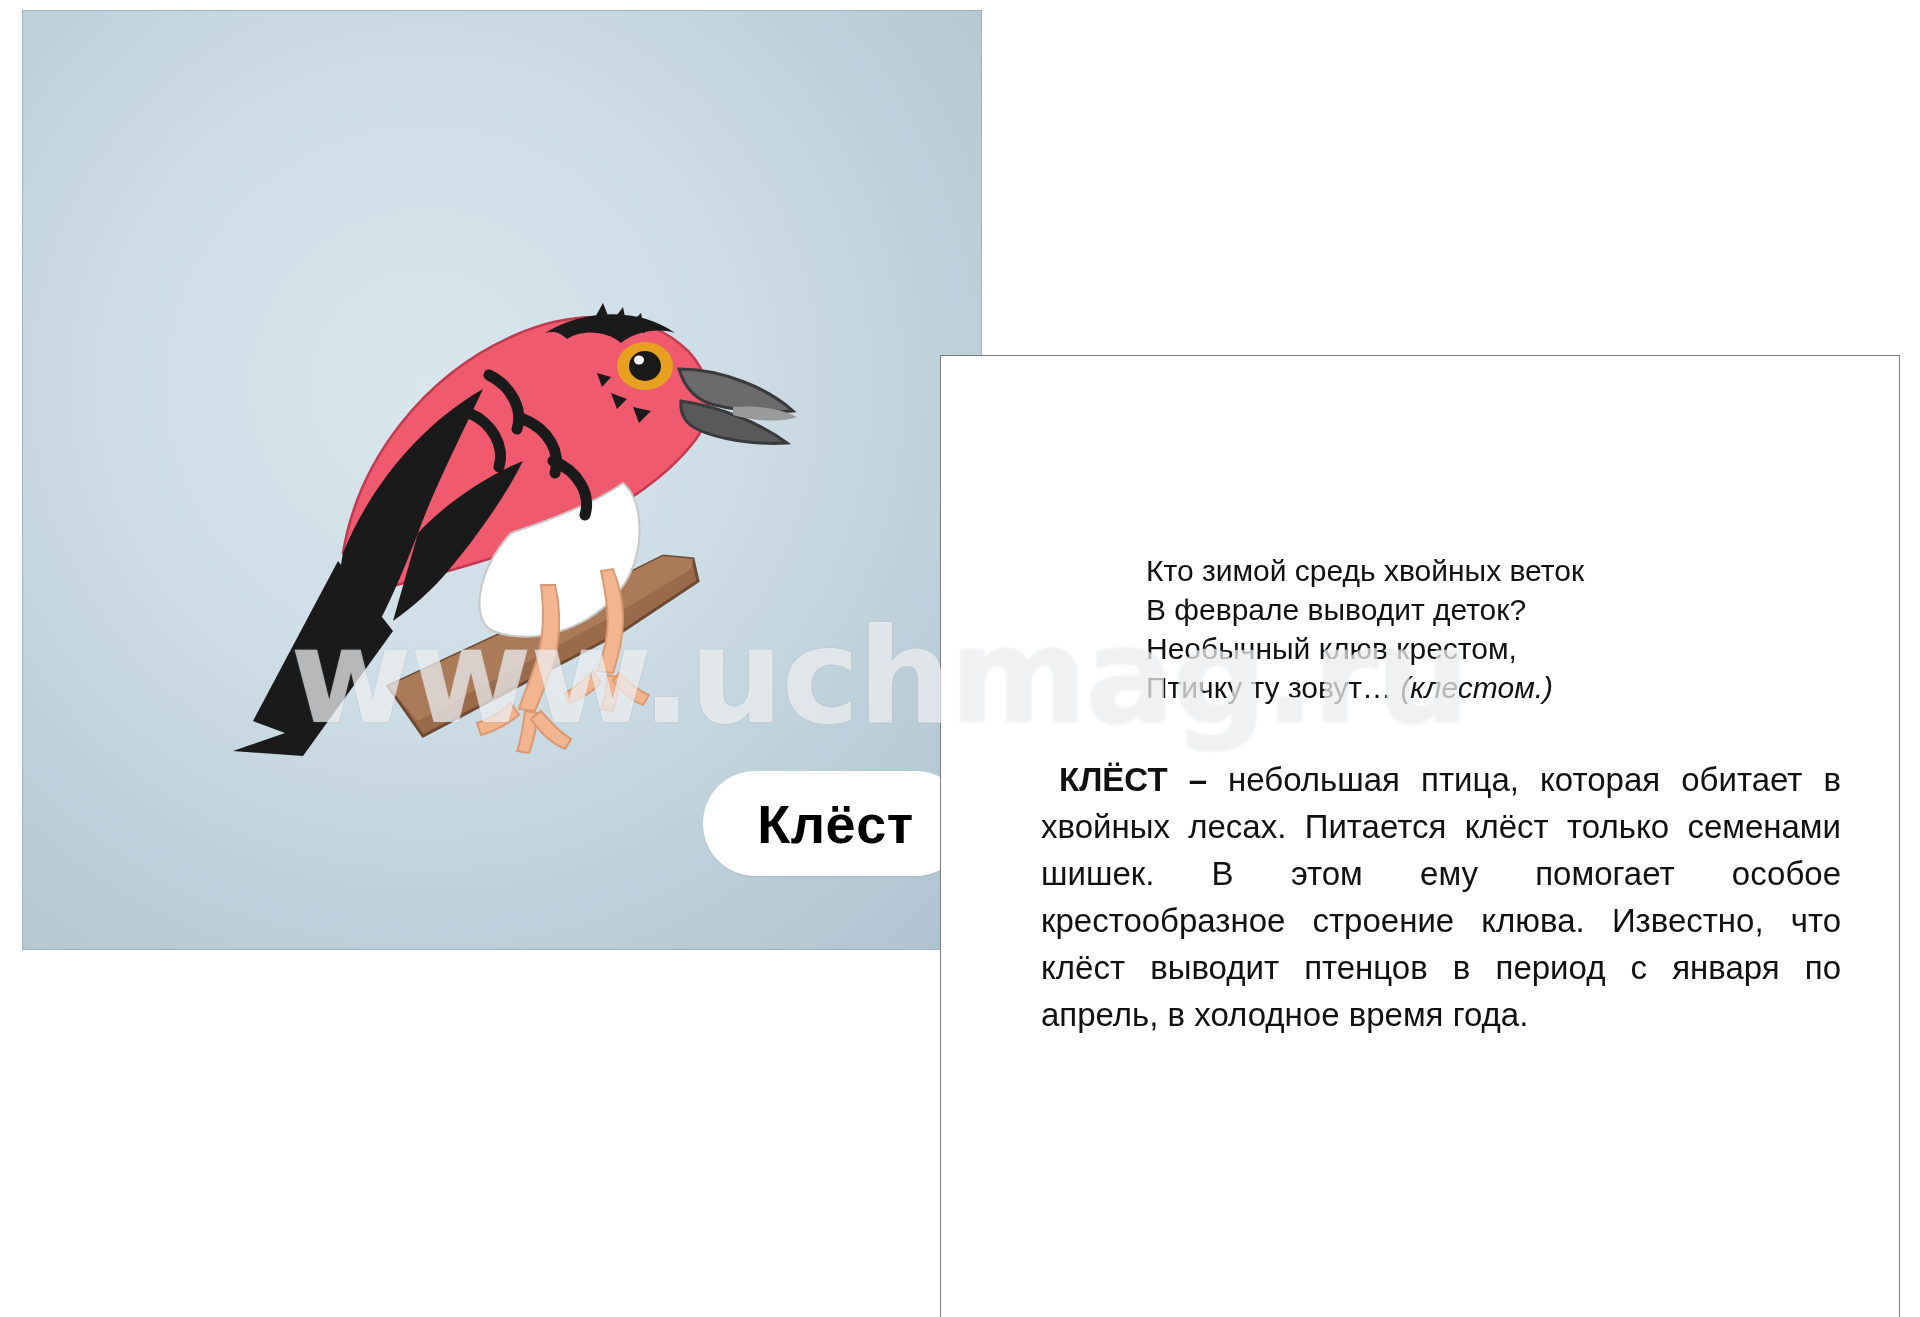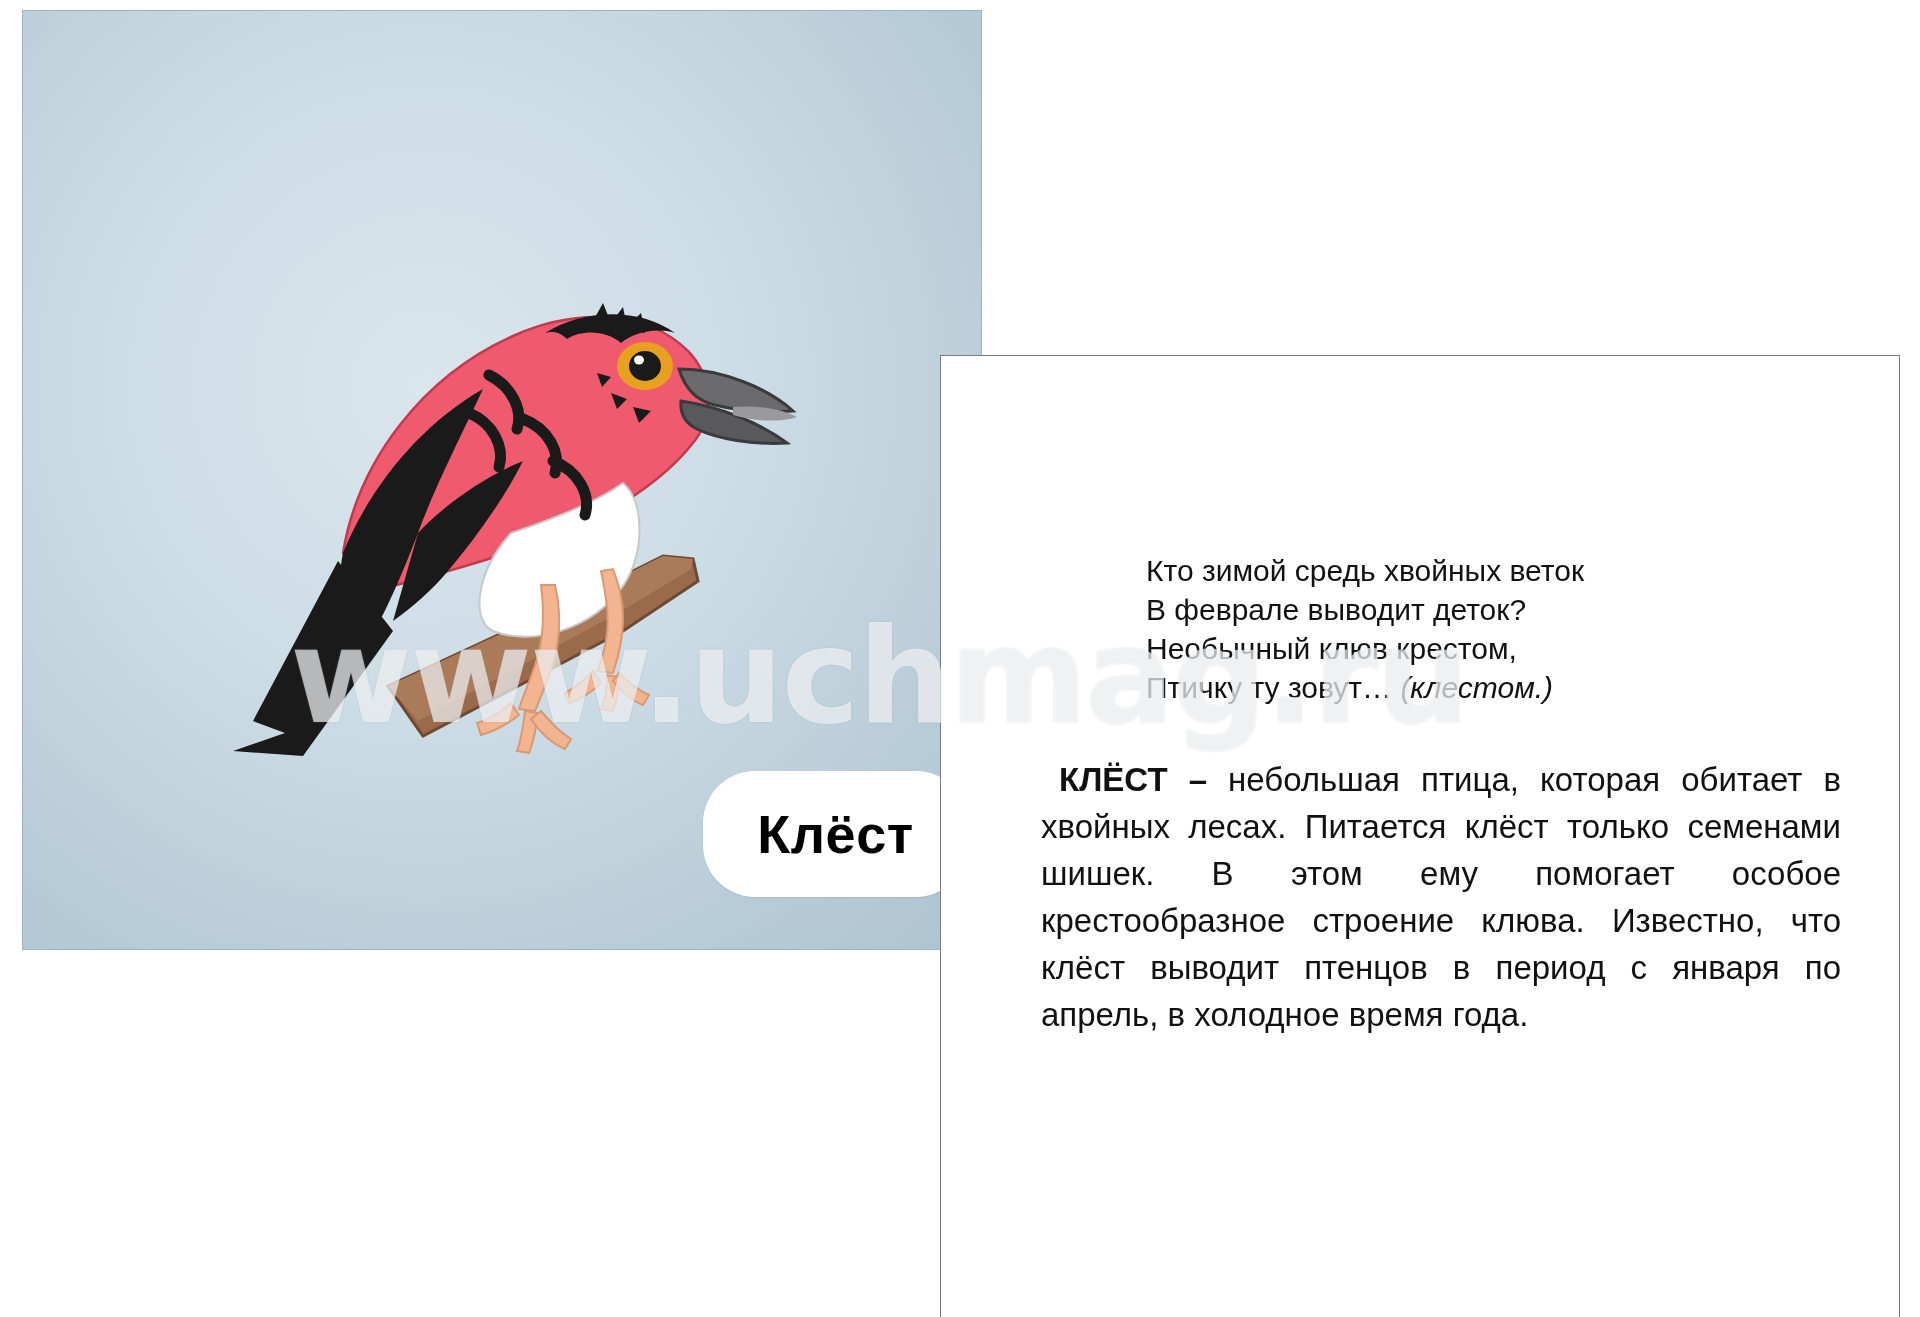--- a/index.html
+++ b/index.html
@@ -34,21 +34,21 @@
     width: 640px;
     height: 640px;
   }
 
   
   .name-badge {
     position: absolute;
     left: 680px;
     top: 760px;
     width: 265px;
-    height: 126px;
+    height: 105px;
     background: #ffffff;
     border-radius: 52px;
     display: flex;
     align-items: center;
     justify-content: center;
     box-shadow: 0 1px 2px rgba(0,0,0,0.08);
   }
   .name-badge span {
     font-family: "Liberation Sans", sans-serif;
     font-weight: bold;

